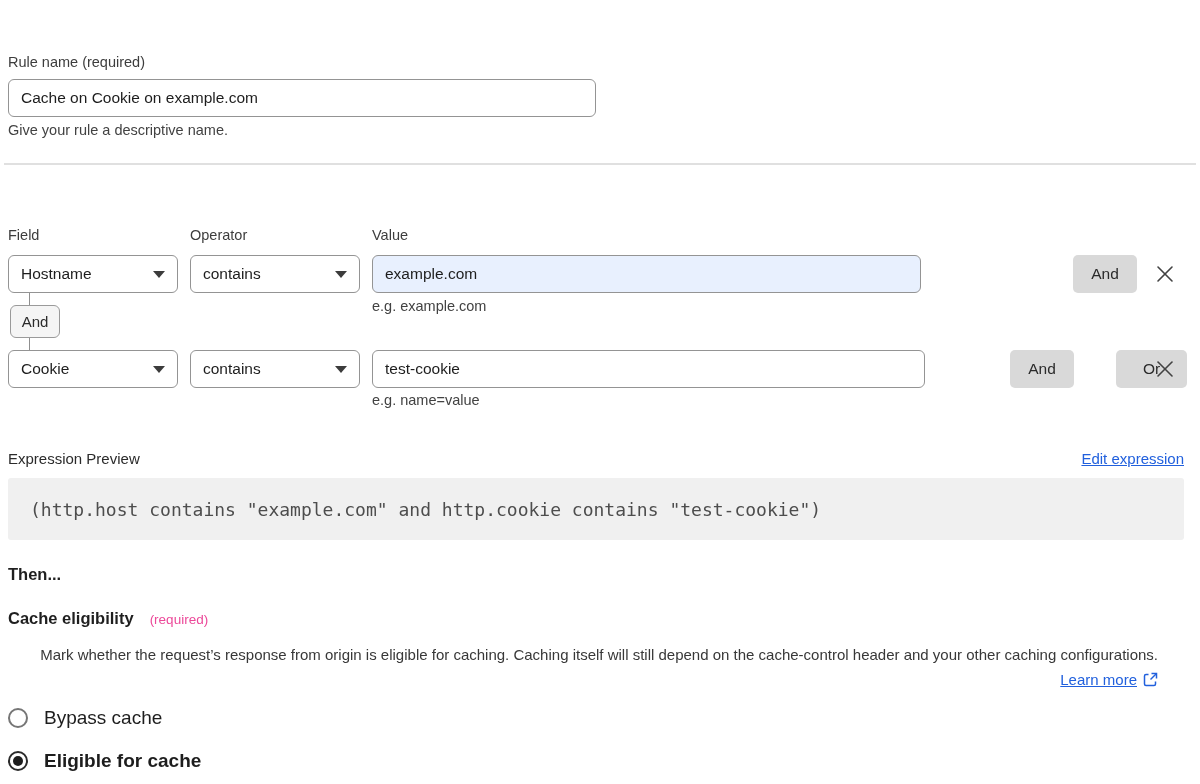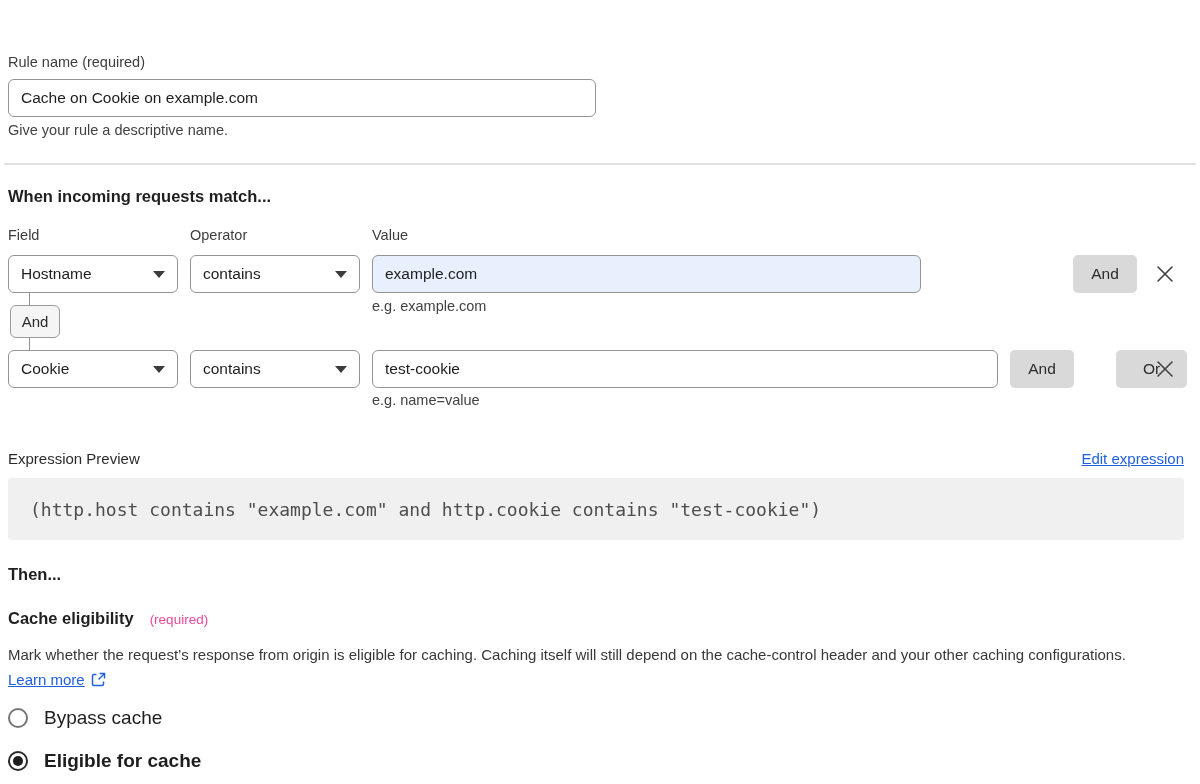--- a/index.html
+++ b/index.html
@@ -128,21 +128,21 @@
   .code-block code {
     font-family: "DejaVu Sans Mono", monospace;
     font-size: 18px; color: #4d4d4d;
   }
 
   .required-note { font-size: 13.5px; font-weight: 400; color: #ec4899; margin-left: 16px; }
 
   .description {
     position: absolute; left: 8px; top: 642px;
     width: 1150px;
-    font-size: 15px; line-height: 25px; color: #383838;
+    font-size: 15px; line-height: 25px; color: #383838; text-align: right;
   }
   .learn-more {
     color: var(--accent-blue, #2160dd);
     text-decoration: underline;
     cursor: pointer;
   }
   .ext-icon { display: inline-block; vertical-align: -2px; margin-left: 6px; }
 
   .radio-row { position: absolute; left: 8px; display: flex; align-items: center; cursor: pointer; }
   .radio-circle {
@@ -166,21 +166,20 @@
 
 <div class="page">
 
 
   <label class="field-label" style="left:8px; top:54px;">Rule name (required)</label>
   <input class="text-input" style="left: 8px; top: 79px; width: 588px;" type="text" value="Cache on Cookie on example.com">
   <div class="helper-text" style="left:8px; top:122px;">Give your rule a descriptive name.</div>
 
   <div class="divider"></div>
 
-  <h2 class="section-heading" style="left:8px; top:187px;">When incoming requests match...</h2>
 
   <div class="field-label" style="left:8px; top:227px;">Field</div>
   <div class="field-label" style="left:190px; top:227px;">Operator</div>
   <div class="field-label" style="left:372px; top:227px;">Value</div>
 
   <div class="connector-line"></div>
   <div class="connector-chip">And</div>
 
   <div class="select-box" style="left:8px; top:255px; width:170px;">
     <span>Hostname</span>
@@ -201,21 +200,21 @@
   <div class="helper-text" style="left:372px; top:298px;">e.g. example.com</div>
 
   <div class="select-box" style="left:8px; top:350px; width:170px;">
     <span>Cookie</span>
     <span class="caret"></span>
   </div>
   <div class="select-box" style="left:190px; top:350px; width:170px;">
     <span>contains</span>
     <span class="caret"></span>
   </div>
-  <input class="text-input" style="left: 372px; top: 350px; width: 626px;" type="text" value="test-cookie">
+  <input class="text-input" style="left: 372px; top: 350px; width: 553px;" type="text" value="test-cookie">
   <button class="gray-btn" style="left:1010px; top:350px; width:64px;">And</button>
   <button class="gray-btn" style="left:1116px; top:350px; width:71px;">Or</button>
   <button class="icon-btn" style="left:1152px; top:356px;">
     <svg class="x-svg" width="22" height="22" viewBox="0 0 22 22">
       <line x1="4" y1="4" x2="18" y2="18"></line>
       <line x1="18" y1="4" x2="4" y2="18"></line>
     </svg>
   </button>
   <div class="helper-text" style="left:372px; top:392px;">e.g. name=value</div>
 

